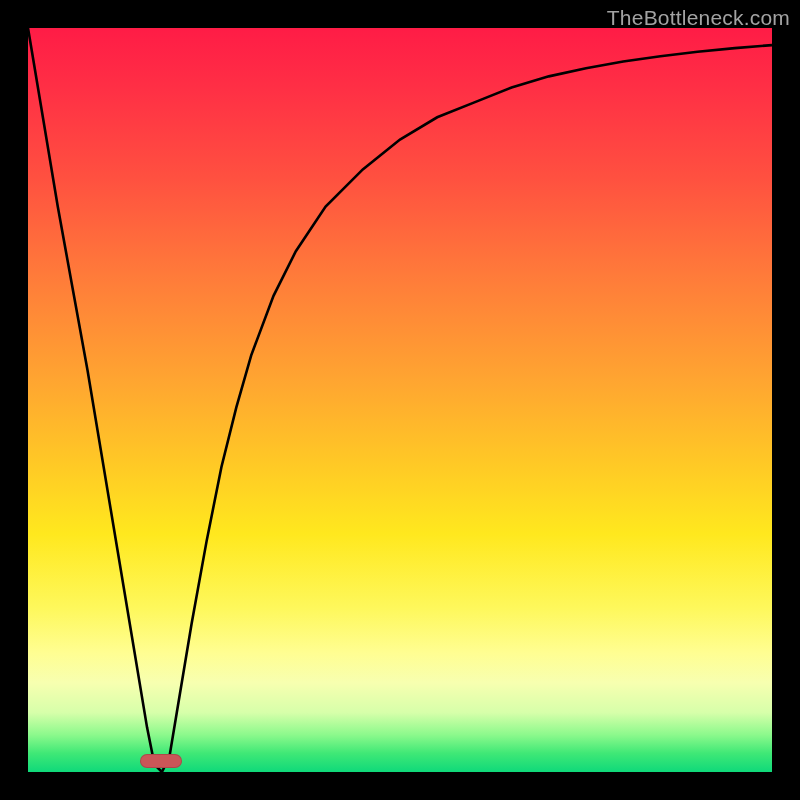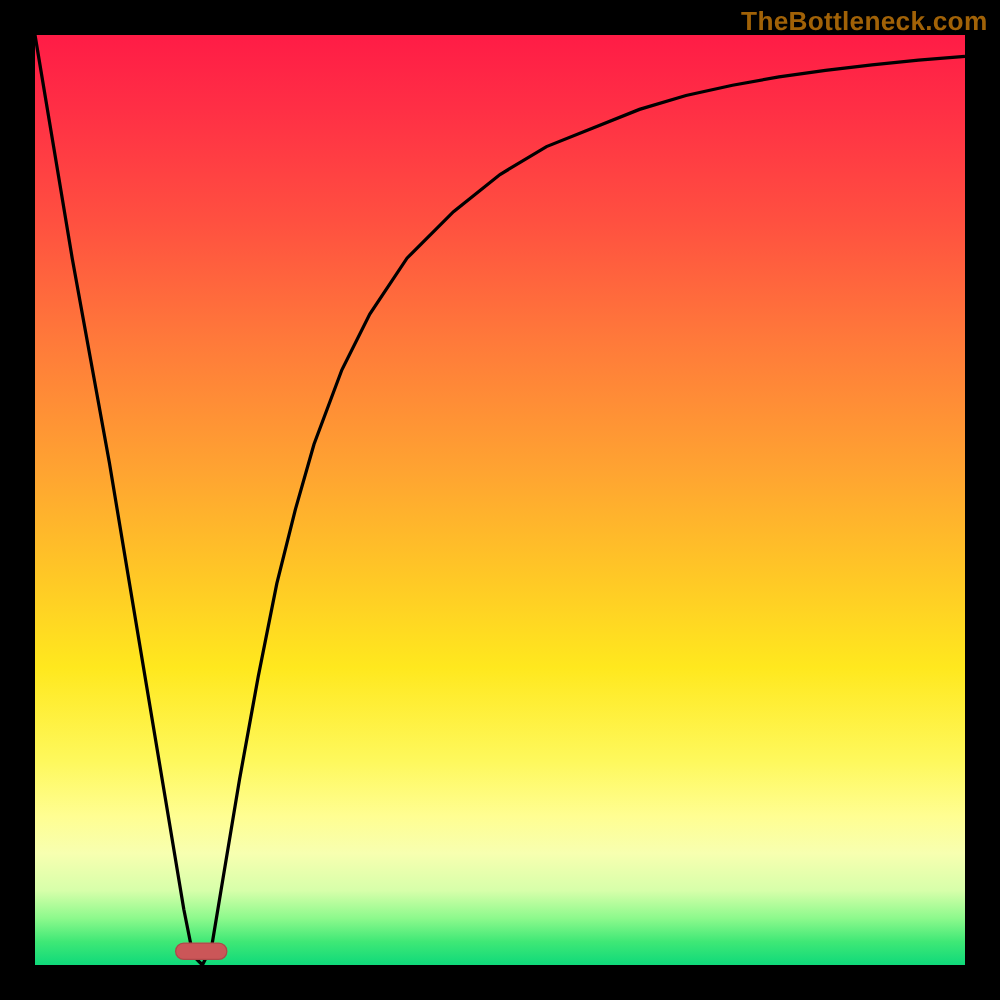--- a/index.html
+++ b/index.html
@@ -38,23 +38,23 @@
       #d7ffaa 92%,
       #8cf98c 95%,
       #3fe876 97.5%,
       #0fd97a 100%
     );
   }
   .watermark {
     position: absolute;
     top: 6px;
     right: 10px;
-    color: #a16207;
+    color: #a3a3a3;
     font-size: 21px;
-    font-weight: 700;
+    font-weight: 400;
     letter-spacing: 0.2px;
     user-select: none;
   }
   svg.curve {
     position: absolute;
     left: 0;
     top: 0;
     width: 744px;
     height: 744px;
   }

